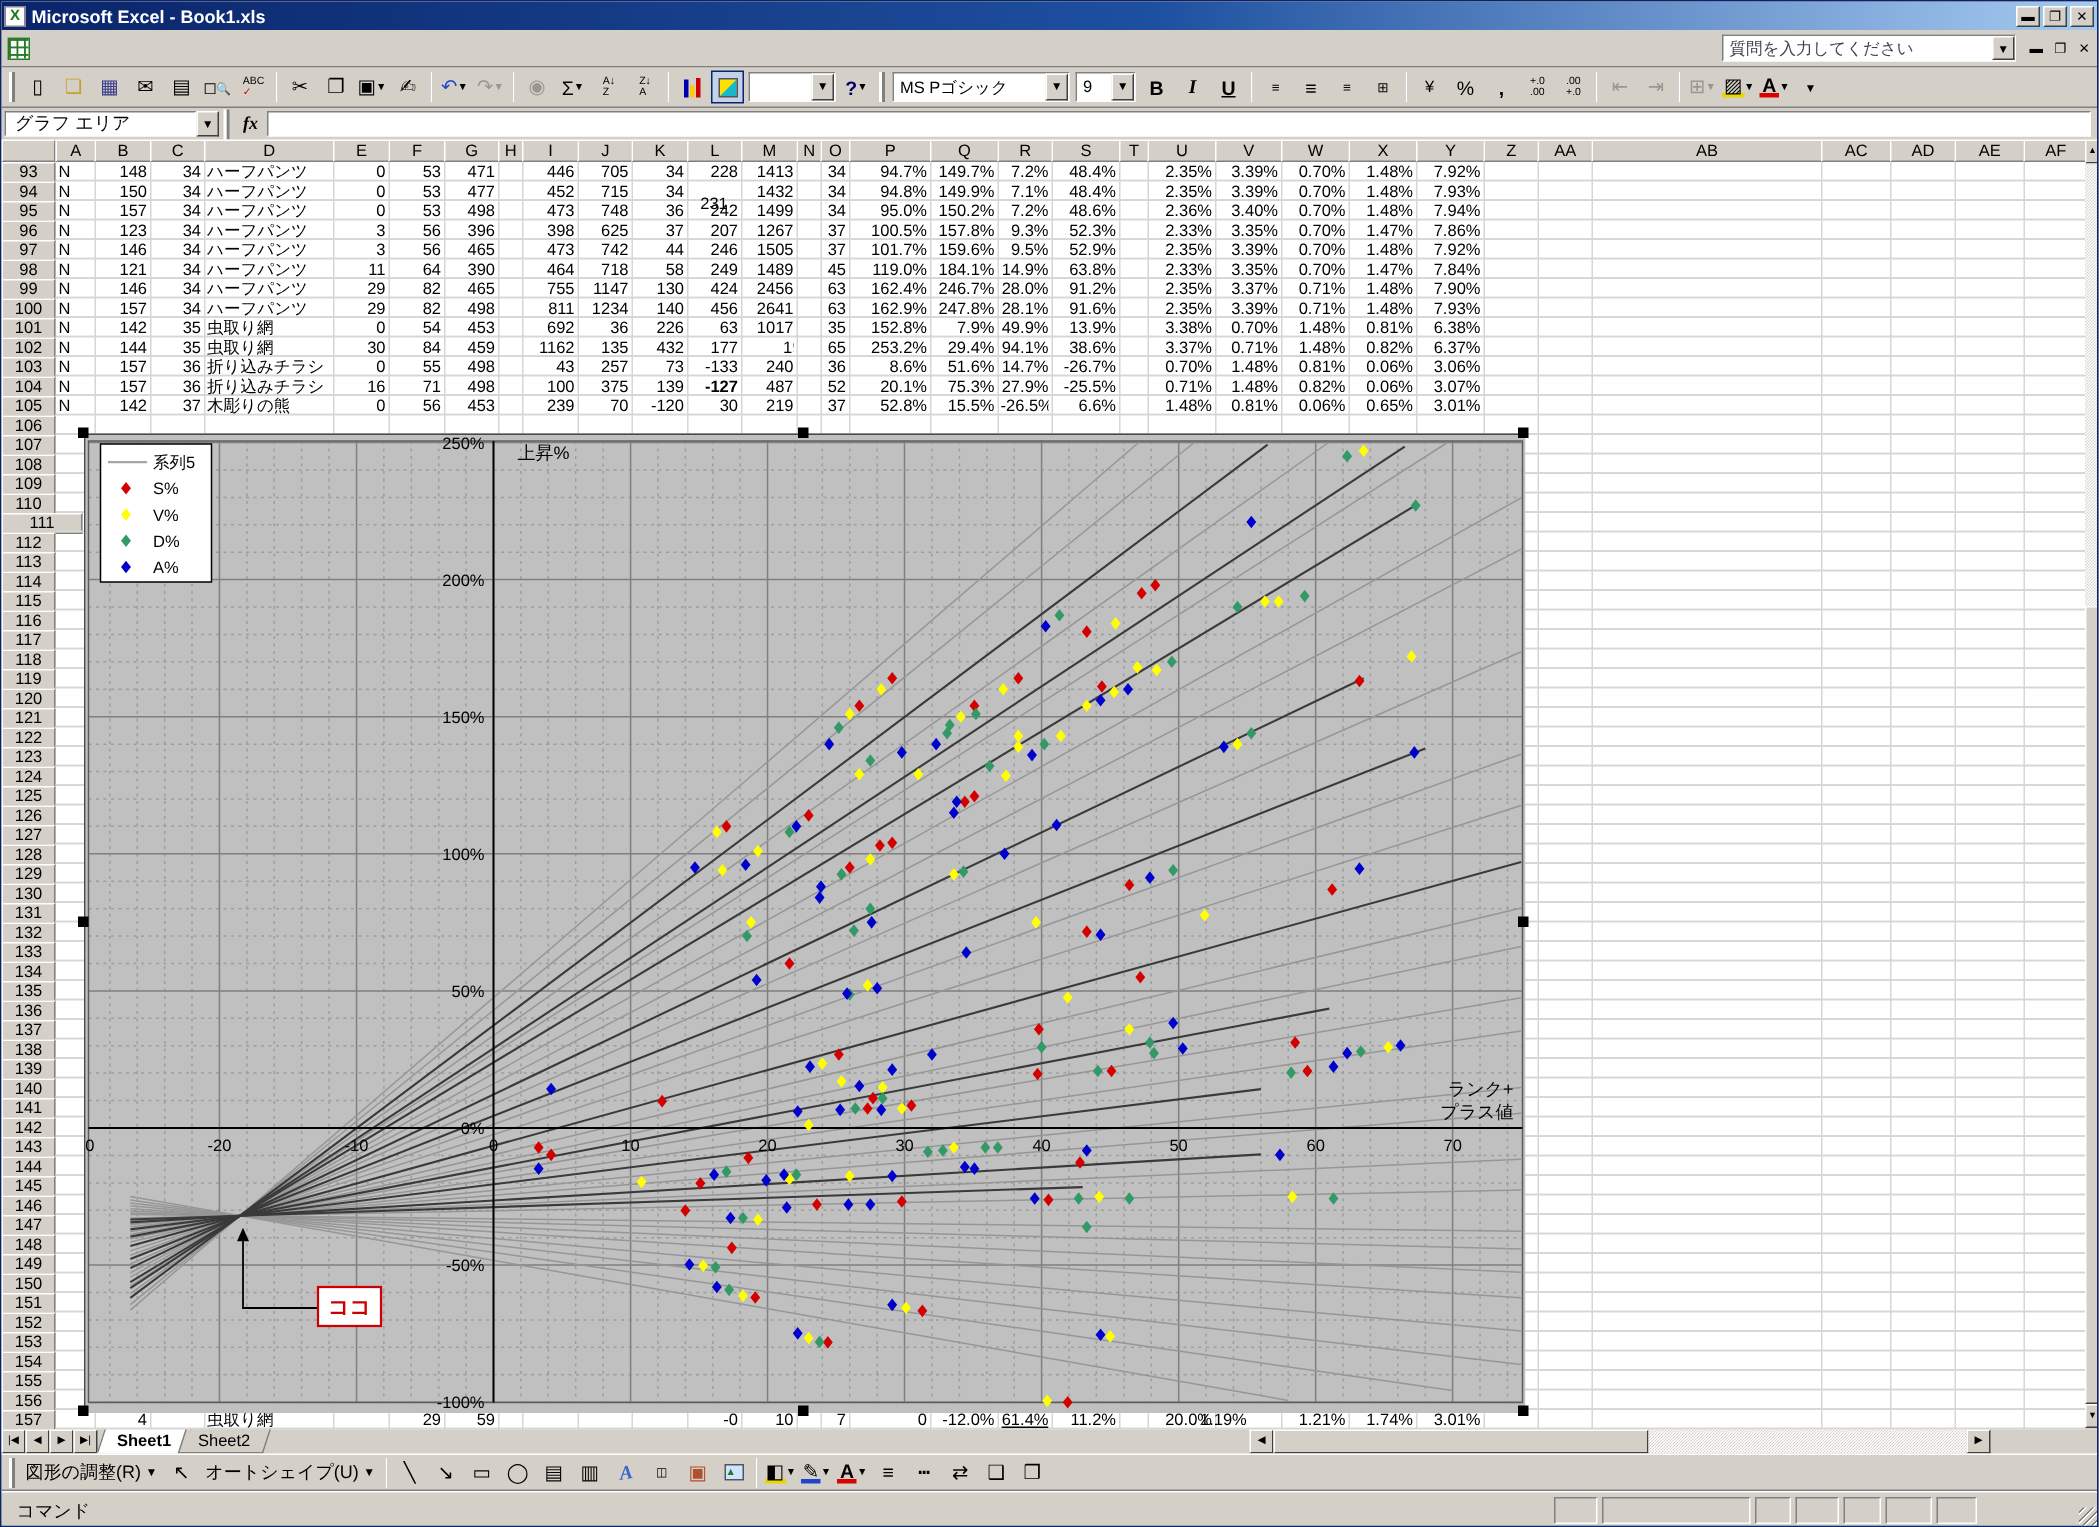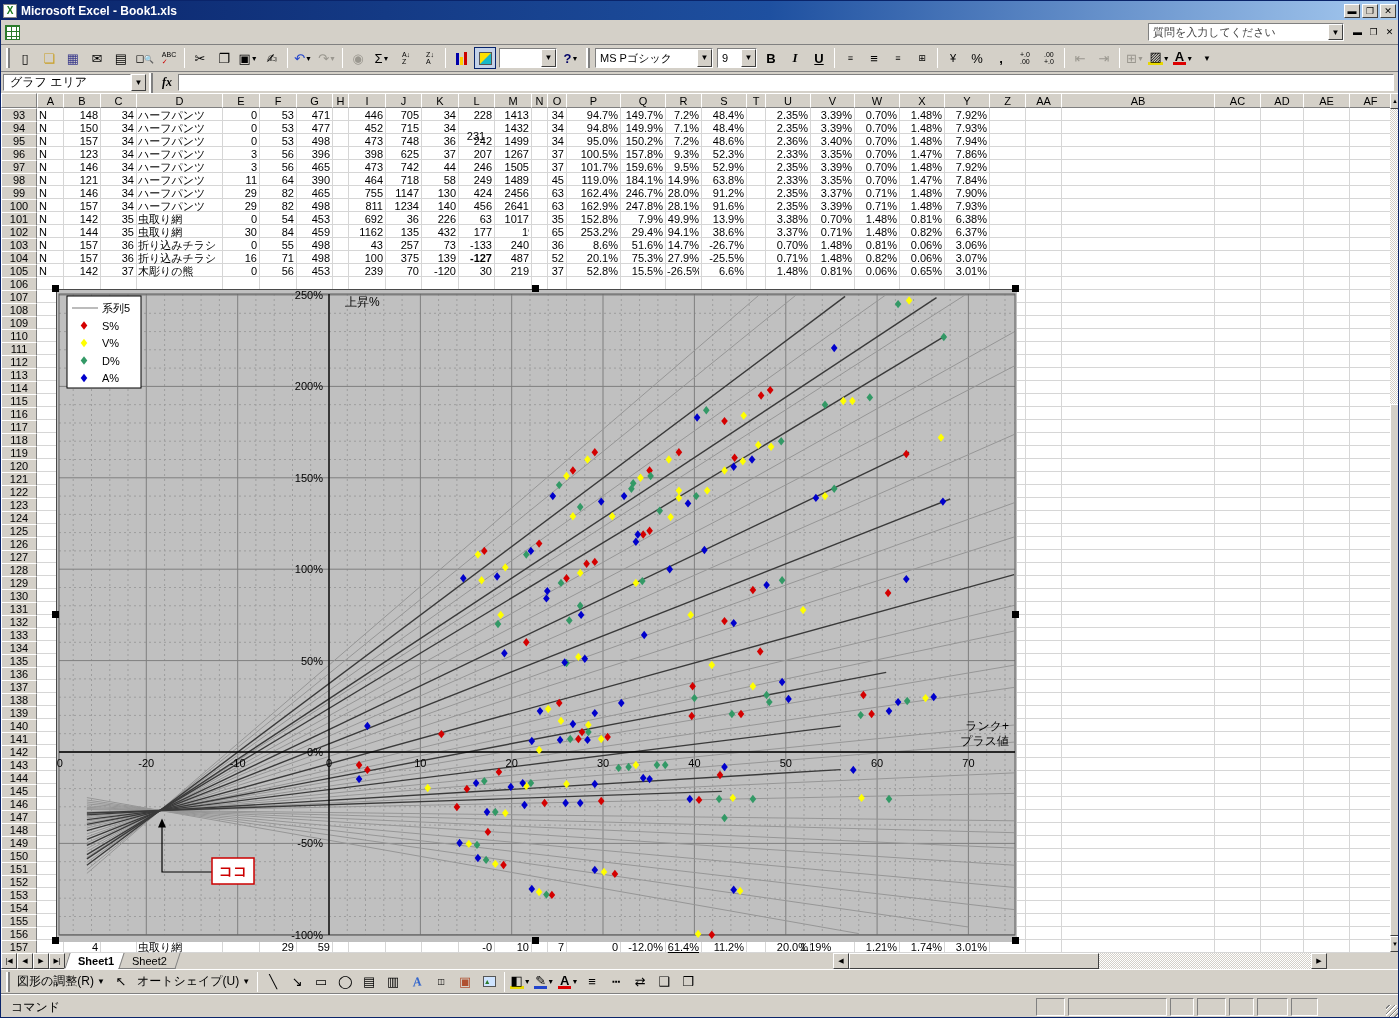--- a/index.html
+++ b/index.html
@@ -303,21 +303,21 @@
       <div class="rowhdr" style="left: 0px; top: 119px; width: 36px; height: 14px;">101</div>
       <div class="rowhdr" style="left: 0px; top: 132px; width: 36px; height: 14px;">102</div>
       <div class="rowhdr" style="left: 0px; top: 145px; width: 36px; height: 14px;">103</div>
       <div class="rowhdr" style="left: 0px; top: 158px; width: 36px; height: 14px;">104</div>
       <div class="rowhdr" style="left: 0px; top: 171px; width: 36px; height: 14px;">105</div>
       <div class="rowhdr" style="left: 0px; top: 184px; width: 36px; height: 14px;">106</div>
       <div class="rowhdr" style="left: 0px; top: 197px; width: 36px; height: 14px;">107</div>
       <div class="rowhdr" style="left: 0px; top: 210px; width: 36px; height: 14px;">108</div>
       <div class="rowhdr" style="left: 0px; top: 223px; width: 36px; height: 14px;">109</div>
       <div class="rowhdr" style="left: 0px; top: 236px; width: 36px; height: 14px;">110</div>
-      <div class="rowhdr" style="left: 0px; top: 249px; width: 36px; height: 14px;">111</div>
+      <div class="rowhdr" style="left: 0px; top: 249px; width: 54px; height: 14px;">111</div>
       <div class="rowhdr" style="left: 0px; top: 262px; width: 36px; height: 14px;">112</div>
       <div class="rowhdr" style="left: 0px; top: 275px; width: 36px; height: 14px;">113</div>
       <div class="rowhdr" style="left: 0px; top: 288px; width: 36px; height: 14px;">114</div>
       <div class="rowhdr" style="left: 0px; top: 301px; width: 36px; height: 14px;">115</div>
       <div class="rowhdr" style="left: 0px; top: 314px; width: 36px; height: 14px;">116</div>
       <div class="rowhdr" style="left: 0px; top: 327px; width: 36px; height: 14px;">117</div>
       <div class="rowhdr" style="left: 0px; top: 340px; width: 36px; height: 14px;">118</div>
       <div class="rowhdr" style="left: 0px; top: 353px; width: 36px; height: 14px;">119</div>
       <div class="rowhdr" style="left: 0px; top: 366px; width: 36px; height: 14px;">120</div>
       <div class="rowhdr" style="left: 0px; top: 379px; width: 36px; height: 14px;">121</div>

